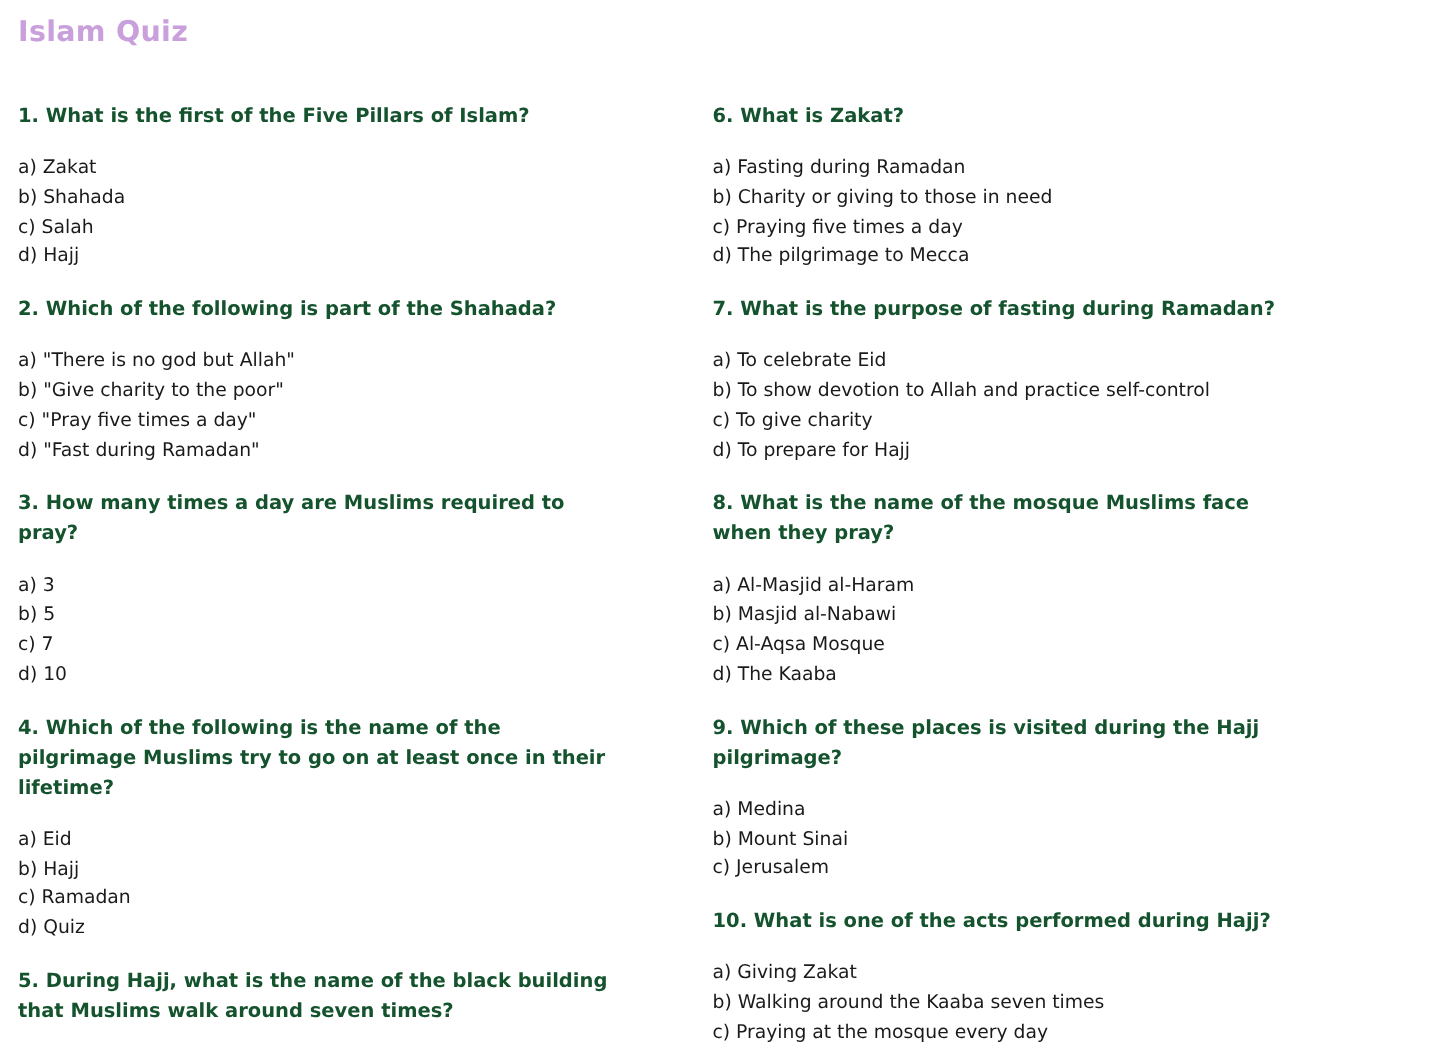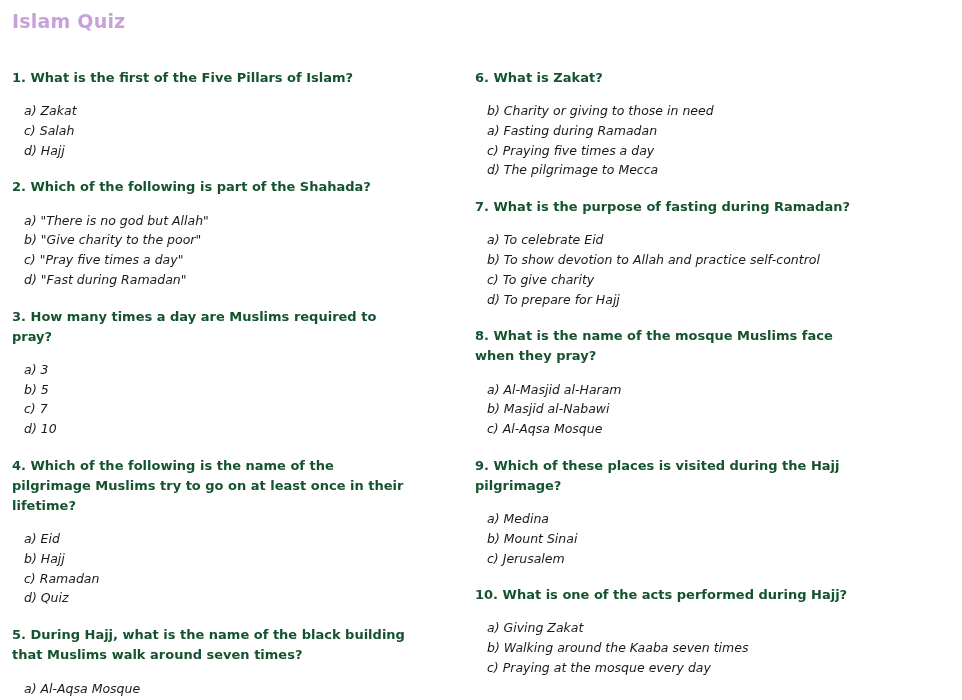--- a/index.html
+++ b/index.html
@@ -49,24 +49,23 @@
     margin-bottom: 17px;
   }
   .question-text {
     font-size: 13px;
     font-weight: bold;
     line-height: 1.55;
     margin: 0 0 13px 0;
     color: #14532d;
   }
   .answers {
-    margin: 12px;
+    margin: 0;
     padding: 0;
     list-style: none;
-    font-style: italic;
   }
   .answer {
     font-size: 12.5px;
     line-height: 1.58;
     color: #1a1a1a;
     margin: 0;
     padding: 0;
     white-space: nowrap;
   }
 </style>
@@ -78,20 +77,21 @@
   <h1 class="quiz-title" style="color: rgb(201, 160, 220);">Islam Quiz</h1>
 
   <div class="columns">
 
     <div class="column left">
 
       <div class="question-block">
         <p class="question-text">1. What is the first of the Five Pillars of Islam?</p>
         <ul class="answers">
           <li class="answer">a) Zakat</li>
+          <li class="answer">b) Shahada</li>
           <li class="answer">c) Salah</li>
           <li class="answer">d) Hajj</li>
         </ul>
       </div>
 
       <div class="question-block">
         <p class="question-text">2. Which of the following is part of the Shahada?</p>
         <ul class="answers">
           <li class="answer">a) "There is no god but Allah"</li>
           <li class="answer">b) "Give charity to the poor"</li>
@@ -130,22 +130,22 @@
         </ul>
       </div>
 
     </div>
 
     <div class="column right">
 
       <div class="question-block">
         <p class="question-text">6. What is Zakat?</p>
         <ul class="answers">
+          <li class="answer">a) Fasting during Ramadan</li>
           <li class="answer">b) Charity or giving to those in need</li>
-          <li class="answer">a) Fasting during Ramadan</li>
           <li class="answer">c) Praying five times a day</li>
           <li class="answer">d) The pilgrimage to Mecca</li>
         </ul>
       </div>
 
       <div class="question-block">
         <p class="question-text">7. What is the purpose of fasting during Ramadan?</p>
         <ul class="answers">
           <li class="answer">a) To celebrate Eid</li>
           <li class="answer">b) To show devotion to Allah and practice self-control</li>
@@ -153,20 +153,21 @@
           <li class="answer">d) To prepare for Hajj</li>
         </ul>
       </div>
 
       <div class="question-block">
         <p class="question-text">8. What is the name of the mosque Muslims face when they pray?</p>
         <ul class="answers">
           <li class="answer">a) Al-Masjid al-Haram</li>
           <li class="answer">b) Masjid al-Nabawi</li>
           <li class="answer">c) Al-Aqsa Mosque</li>
+          <li class="answer">d) The Kaaba</li>
         </ul>
       </div>
 
       <div class="question-block">
         <p class="question-text">9. Which of these places is visited during the Hajj pilgrimage?</p>
         <ul class="answers">
           <li class="answer">a) Medina</li>
           <li class="answer">b) Mount Sinai</li>
           <li class="answer">c) Jerusalem</li>
         </ul>

